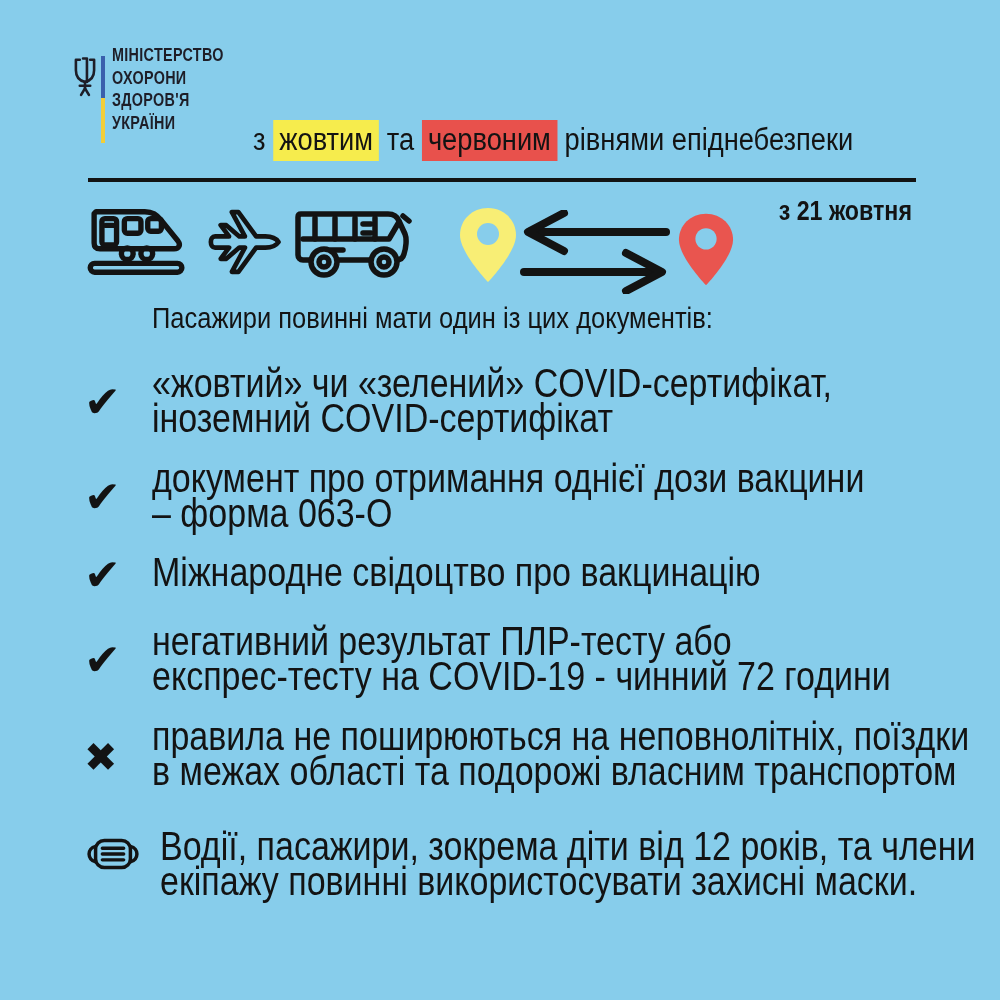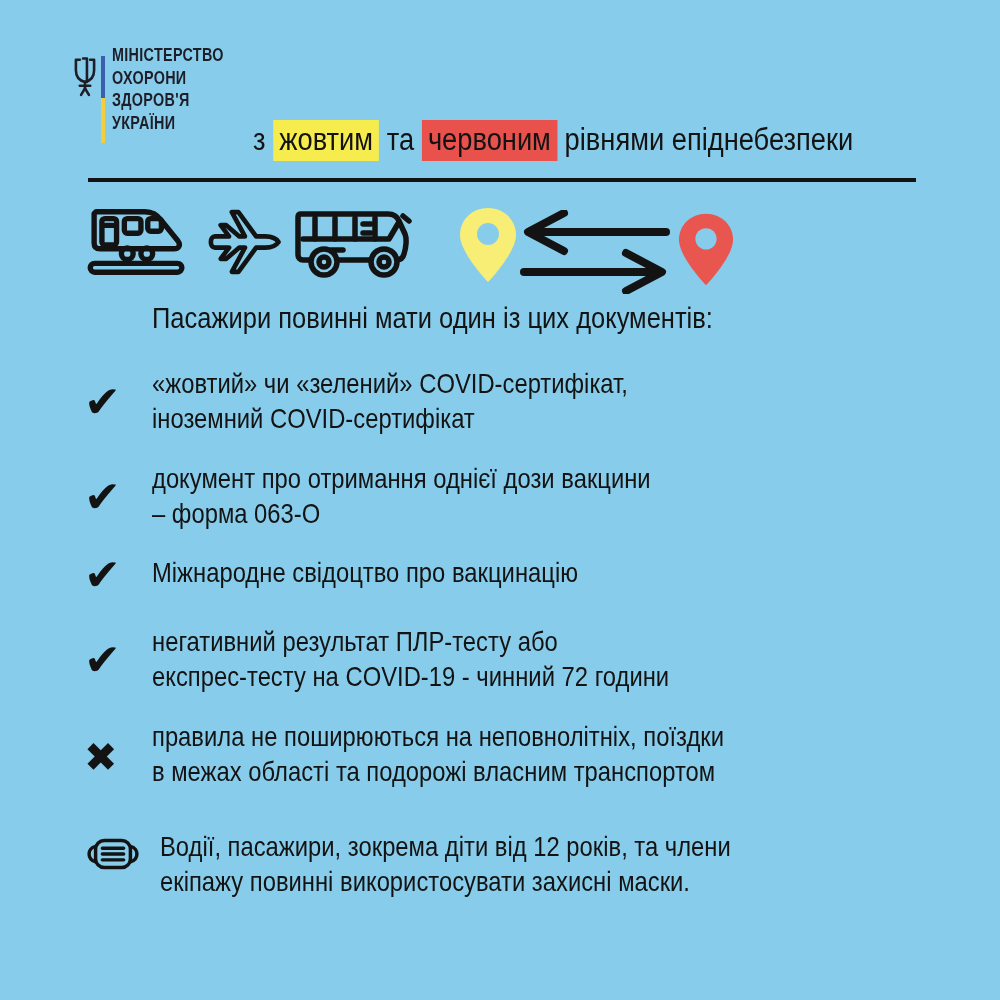--- a/index.html
+++ b/index.html
@@ -40,21 +40,21 @@
   .icon-abs { position: absolute; }
   .date-label { position: absolute; right: 88px; top: 196px; font-weight: bold; font-size: 27px; }
 
   
   .intro { position: absolute; left: 152px; top: 301px; font-size: 30px; text-decoration: underline; }
 
   .row { position: absolute; left: 0; width: 1000px; }
   .row .mark { position: absolute; left: 84px; font-family: "DejaVu Sans", sans-serif;
                font-weight: bold; font-size: 44px; line-height: 44px; color: #131313; }
   .row .mark.cross { font-size: 40px; }
-  .row .txt { position: absolute; left: 152px; font-size: 28px; line-height: 35px; }
+  .row .txt { position: absolute; left: 152px; font-size: 40px; line-height: 35px; }
   .row .txt .cx { display: block; }
 
   .mask-svg { position: absolute; left: 84px; top: 6px; }
 </style>
 </head>
 <body>
 
 <div class="canvas">
 
   <div class="logo">
@@ -122,20 +122,23 @@
     <path d="M44 3 L8 22 L44 41"></path>
     <path d="M4 62 L138 62"></path>
     <path d="M106 43 L142 62 L106 81"></path>
   </svg>
 
   <svg class="icon-abs" style="left:677px; top:211px" width="58" height="77" viewBox="0 0 60 78">
     <path d="M30 2 C14 2 2 14 2 29 C2 47 30 76 30 76 C30 76 58 47 58 29 C58 14 46 2 30 2 Z" fill="#E9554F"></path>
     <circle cx="30" cy="28" r="11" fill="#87CDEB"></circle>
   </svg>
 
+  <div class="date-label">
+    <span class="cx-r">з 21 жовтня</span>
+  </div>
 
   <div class="intro">
     <span class="cx">Пасажири повинні мати один із цих документів:</span>
   </div>
 
   <div class="row" style="top:366px">
     <div class="mark" style="top:14px">✔</div>
     <div class="txt">
       <span class="cx">«жовтий» чи «зелений» COVID-сертифікат,</span>
       <span class="cx">іноземний COVID-сертифікат</span>

